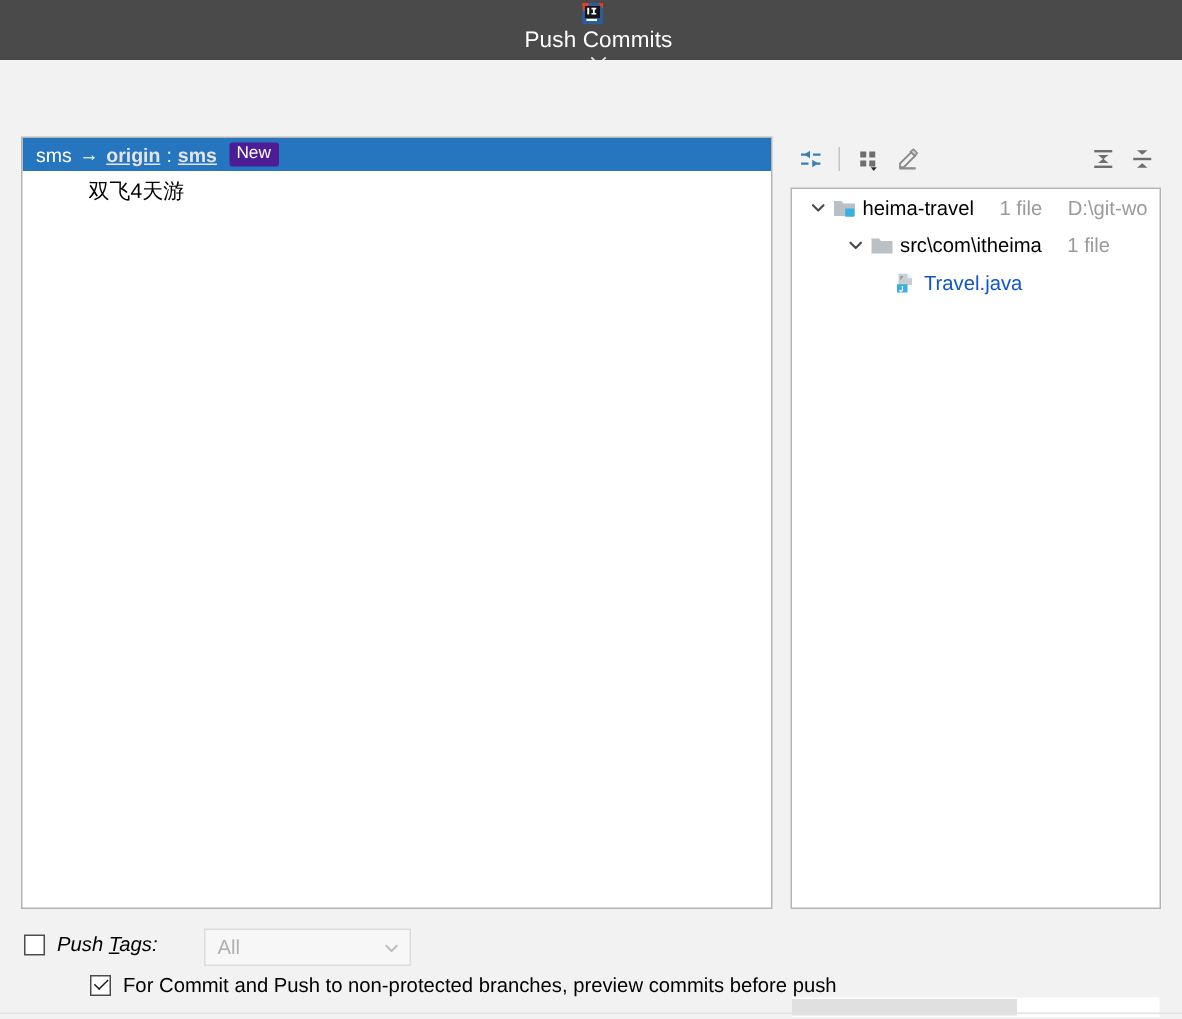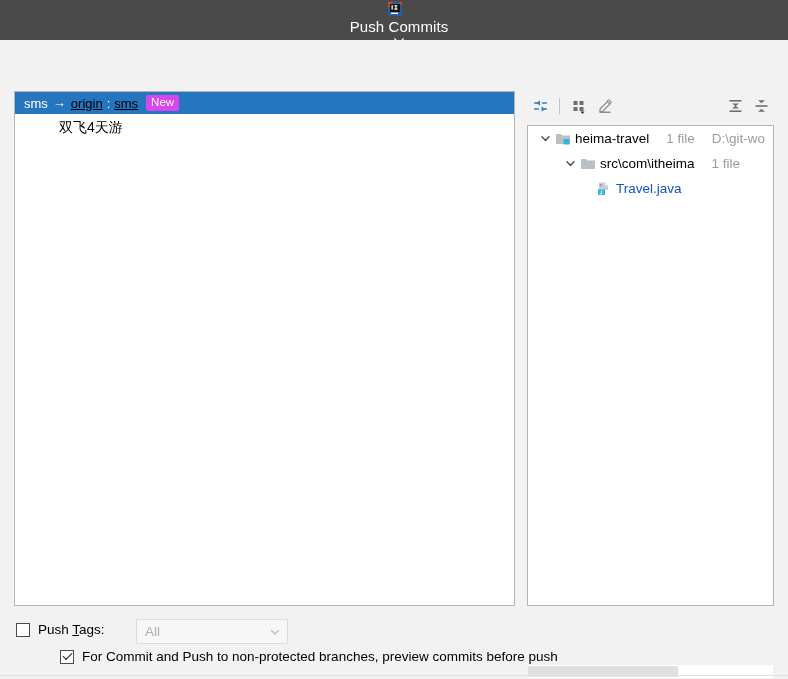--- a/index.html
+++ b/index.html
@@ -85,26 +85,27 @@
   #repo-row .arrow {
     margin: 0 5px 0 5px;
     font-size: 13px;
     line-height: 1;
     position: relative;
     top: -1px;
   }
   #repo-row .remote,
   #repo-row .target-branch {
     text-decoration: underline;
-    color: #000000;
+    color: #e5e5e5;
+    font-weight: bold;
   }
   #repo-row .colon { margin: 0 4px; }
   #repo-row .new-badge {
     margin-left: 8px;
-    background: #d946ef;
+    background: #4c1d95;
     color: #ffffff;
     font-size: 11.5px;
     padding: 1px 5px 2px 5px;
     border-radius: 2px;
     line-height: 1.1;
   }
   #commit-rows { padding-top: 4px; }
   .commit-row {
     height: 20px;
     display: flex;
@@ -206,20 +207,21 @@
     cursor: pointer;
   }
 
   
   #push-tags-row {
     position: absolute;
     left: 16px;
     top: 582px;
     display: flex;
     align-items: center;
+    font-style: italic;
   }
   .cbox {
     width: 14px;
     height: 14px;
     flex: 0 0 14px;
     box-sizing: border-box;
     border: 1px solid #4c4c4c;
     background: #ffffff;
     display: inline-flex;
     align-items: center;
@@ -239,21 +241,21 @@
     margin-left: 8px;
     font-size: 13.5px;
     color: #000000;
   }
   #push-tags-row .cb-label u { text-decoration: underline; }
 
   #tags-combo {
     position: absolute;
     left: 136px;
     top: 579px;
-    width: 152px;
+    width: 138px;
     height: 25px;
     box-sizing: border-box;
     border: 1px solid #dcdcdc;
     background: #f7f7f7;
     display: flex;
     align-items: center;
     cursor: default;
   }
   #tags-combo .combo-val {
     flex: 1 1 auto;

